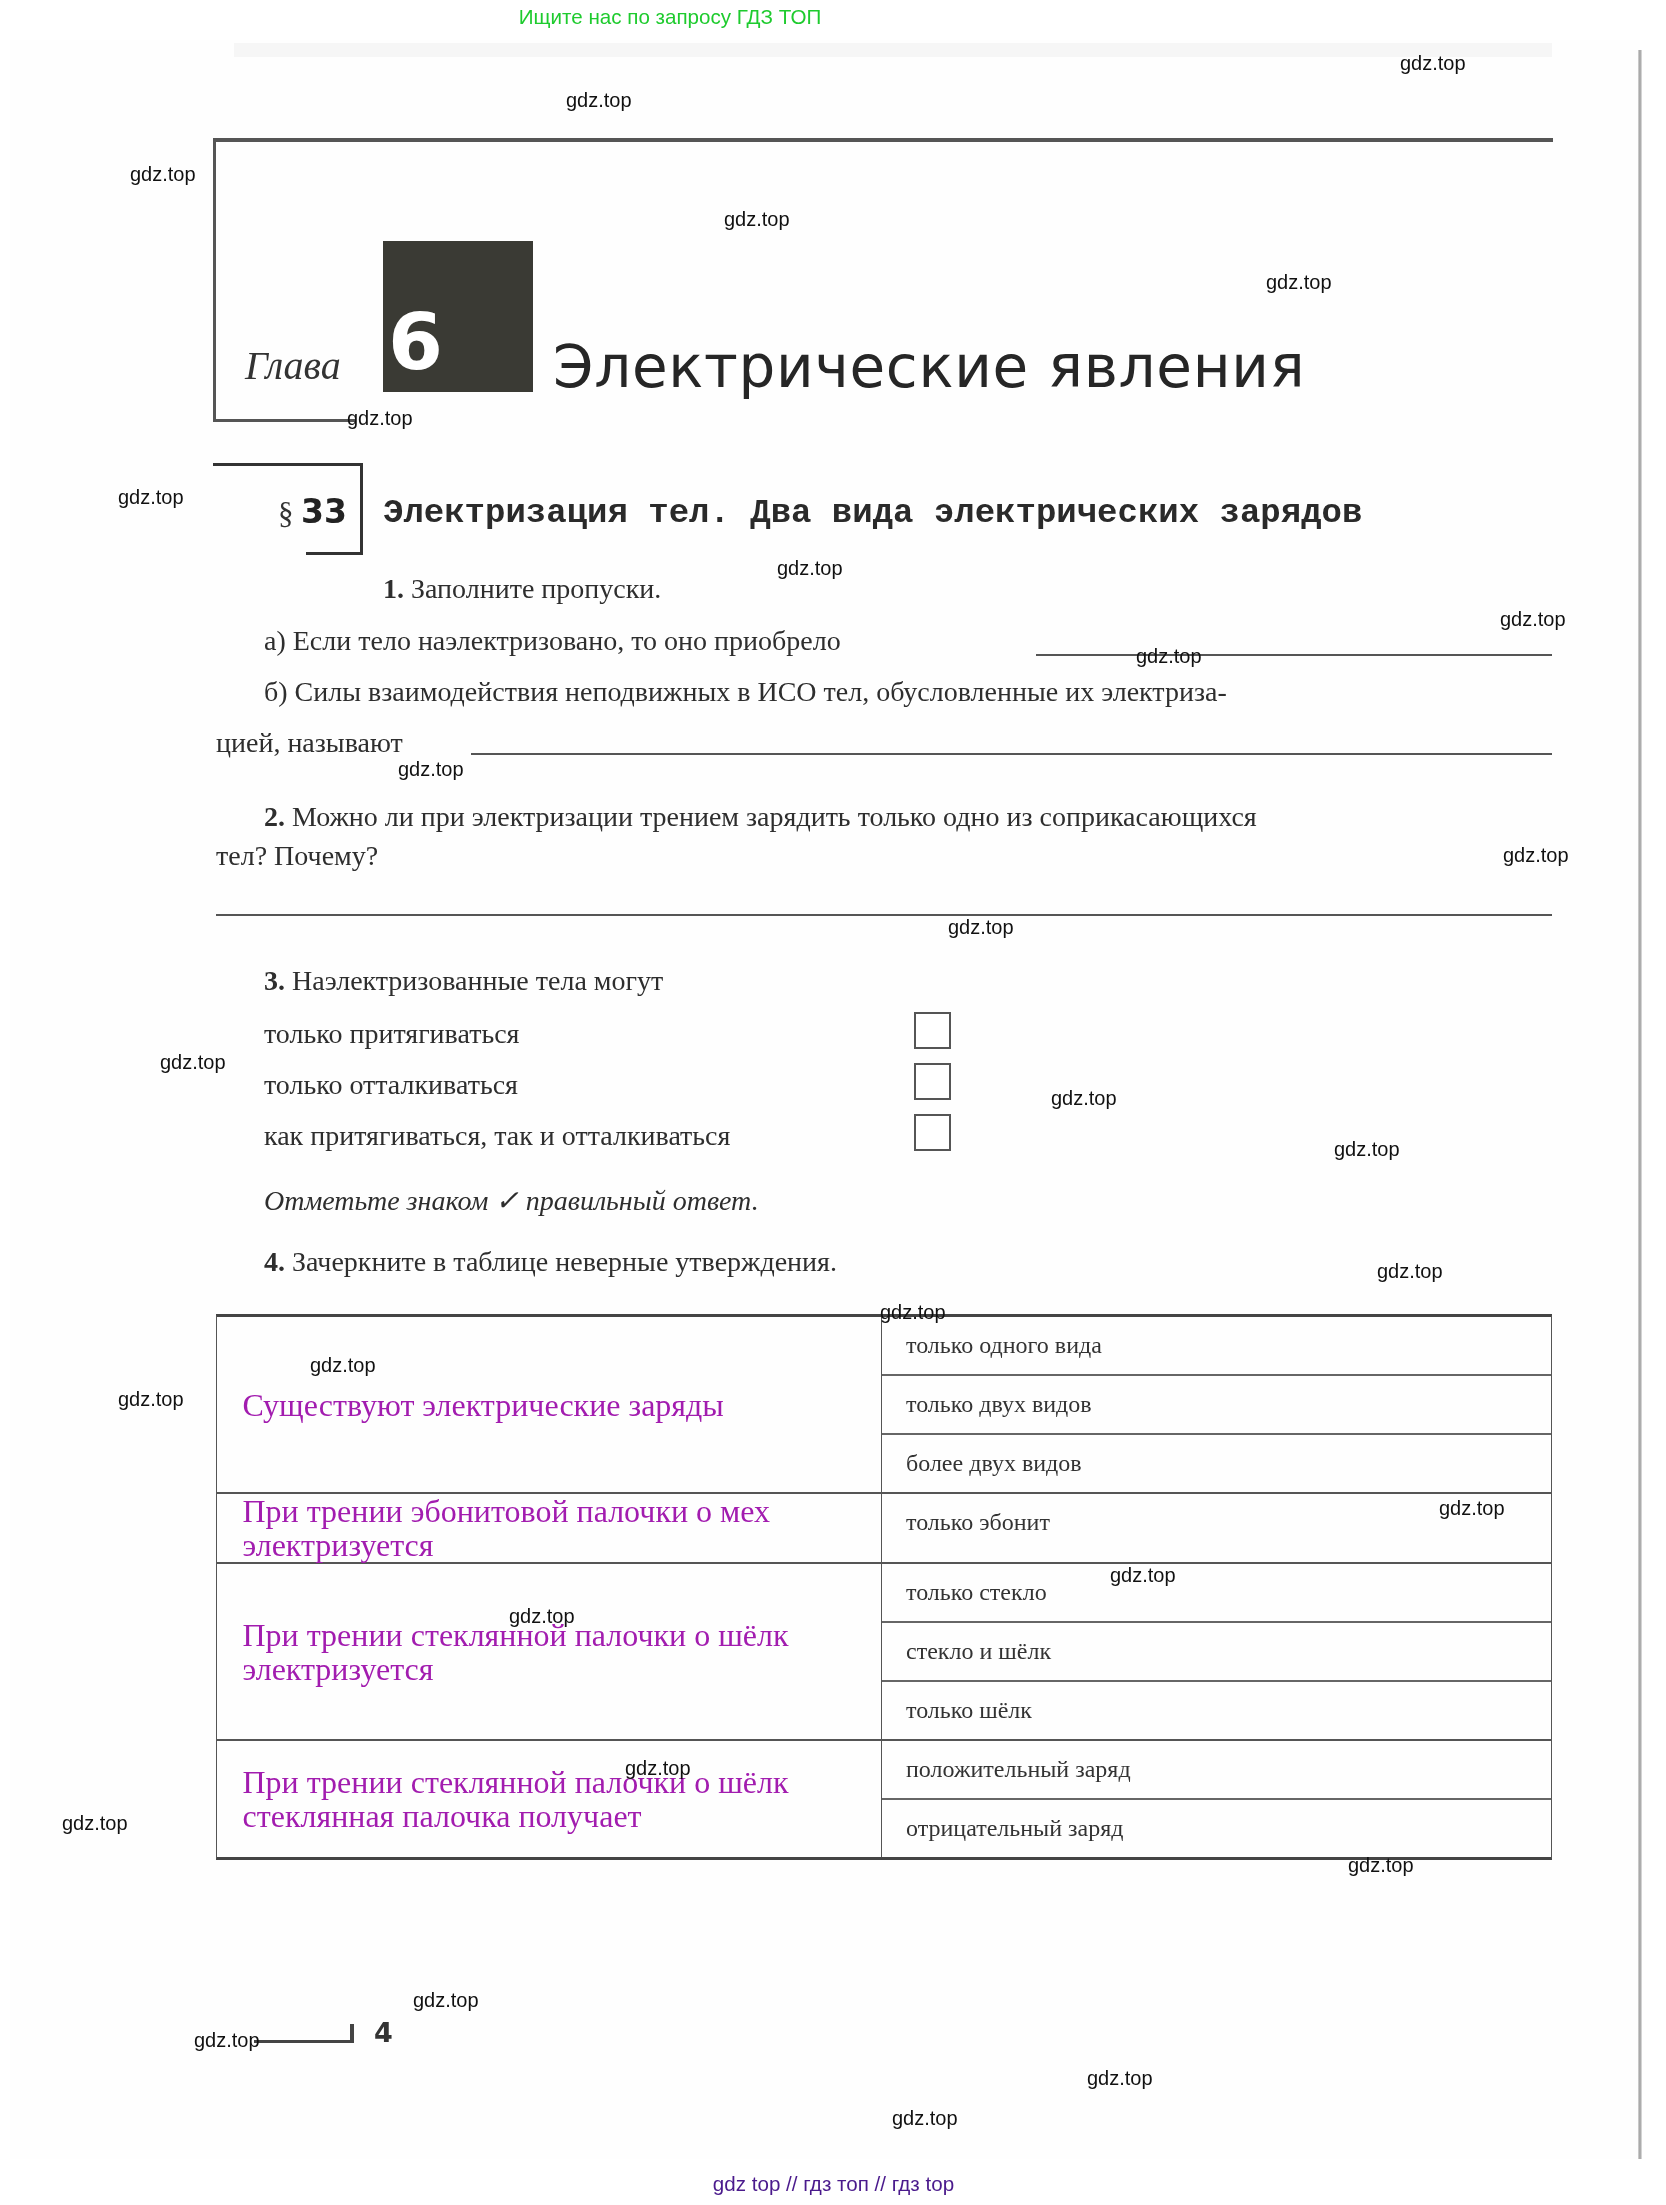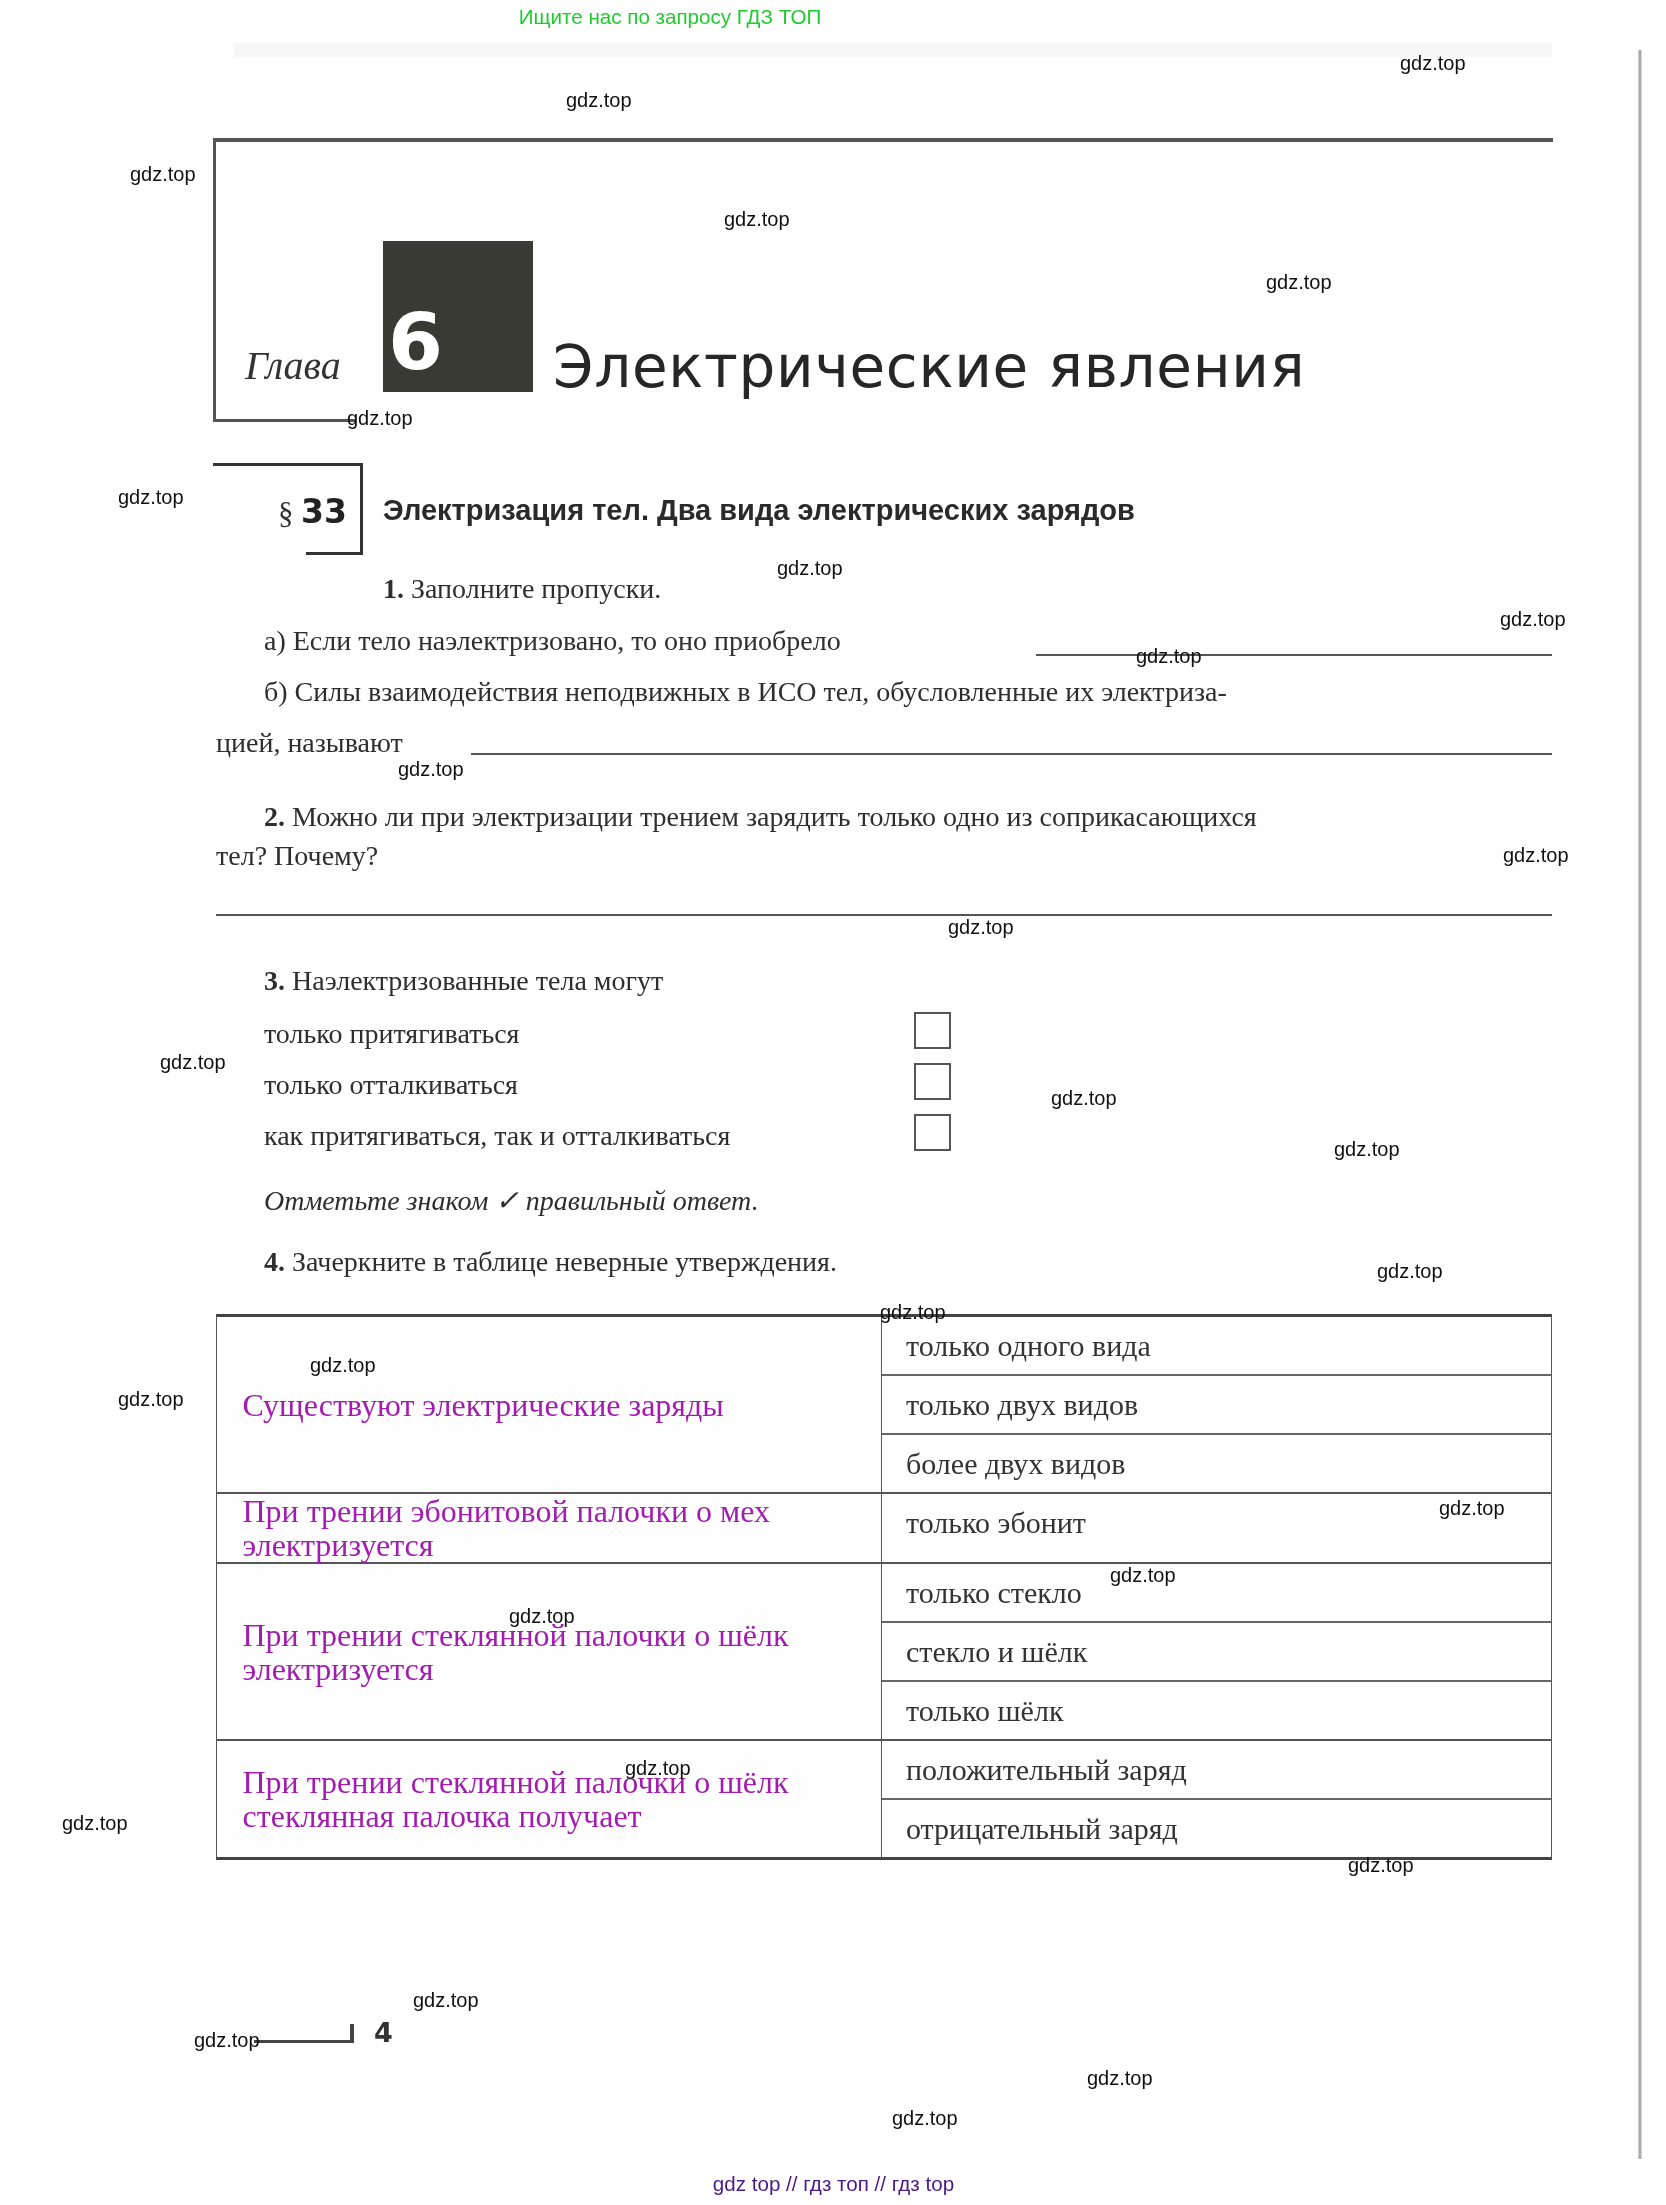--- a/index.html
+++ b/index.html
@@ -51,21 +51,21 @@
   .ch-title {
     position:absolute; left:553px; top:333px;
     font-family:"DejaVu Sans", sans-serif; font-weight:normal; font-size:58px; color:#262626; letter-spacing:0.7px;
   }
   
   .sec-top { position:absolute; left:213px; top:463px; width:150px; height:2.8px; background:#333; }
   .sec-right { position:absolute; left:360px; top:463px; width:2.8px; height:92px; background:#333; }
   .sec-bottom { position:absolute; left:306px; top:552px; width:57px; height:2.8px; background:#333; }
   .sec-sign { position:absolute; left:278px; top:496px; font-family:"Liberation Serif", serif; font-size:31px; color:#333; }
   .sec-num { position:absolute; left:301px; top:492px; font-family:"DejaVu Sans", sans-serif; font-weight:bold; font-size:33px; color:#222; }
-  .sec-title { position:absolute; left:383px; top:494px; font-family:Liberation Sans, sans-serif; font-weight:bold; font-size:29px; color:#2a2a2a; }
+  .sec-title { position:absolute; left:383px; top:494px; font-family:Liberation Mono, monospace; font-weight:bold; font-size:34px; color:#2a2a2a; }
   .body-text { position:absolute; font-size:28px; color:#2e2e2e; white-space:nowrap; }
   .num-bold { font-weight:bold; }
   .blank-line { position:absolute; height:2.1px; background:#555; }
   .checkbox {
     position:absolute; width:37px; height:37px; border:2.1px solid #555; background:#fff; box-sizing:border-box;
   }
   
   .tbl {
     position:absolute; left:216px; top:1314px; width:1336px;
     border-top:3.5px solid #444; border-bottom:3.5px solid #444;
@@ -74,21 +74,21 @@
   }
   .tgroup { display:flex; border-top:2.8px solid #555; }
   .tgroup:first-child { border-top:none; }
   .tleft {
     width:665px; border-right:1.4px solid #555; display:flex; align-items:center;
     padding-left:25.5px; box-sizing:border-box; font-size:32px; color:#a21caf; line-height:34px;
   }
   .tright { flex:1; display:flex; flex-direction:column; }
   .topt {
     height:57px; display:flex; align-items:center; padding-left:24px;
-    font-size:30px; color:#333; border-top:2.8px solid #666;
+    font-size:24px; color:#333; border-top:2.8px solid #666;
   }
   .topt:first-child { border-top:none; }
   .pgnum-line { position:absolute; left:254px; top:2040px; width:99px; height:2.8px; background:#444; }
   .pgnum-tick { position:absolute; left:350px; top:2024px; width:4.3px; height:19px; background:#444; }
   .pgnum { position:absolute; left:374px; top:2017px; font-family:"DejaVu Sans", sans-serif; font-weight:bold; font-size:27px; color:#333; }
   .faint { position:absolute; left:234px; top:43px; width:1318px; height:14px; background:#f6f6f6; }
 </style>
 </head>
 <body>
 

